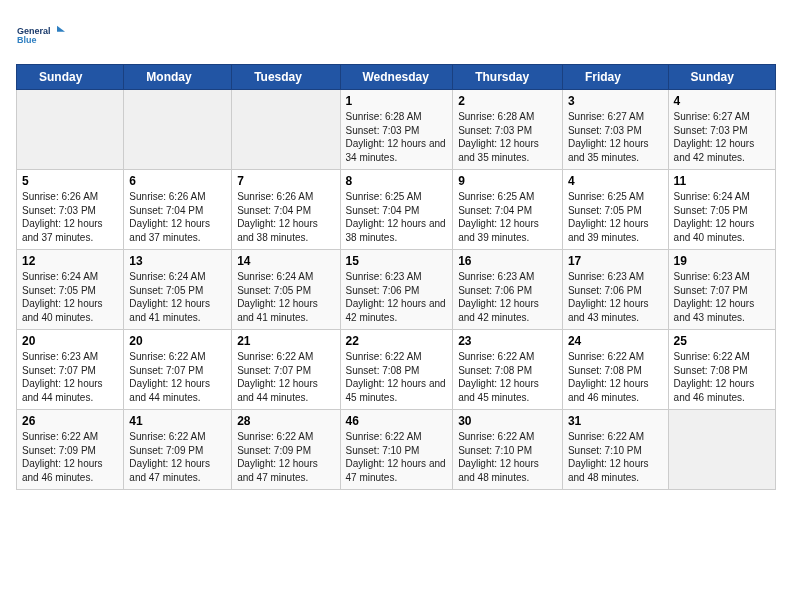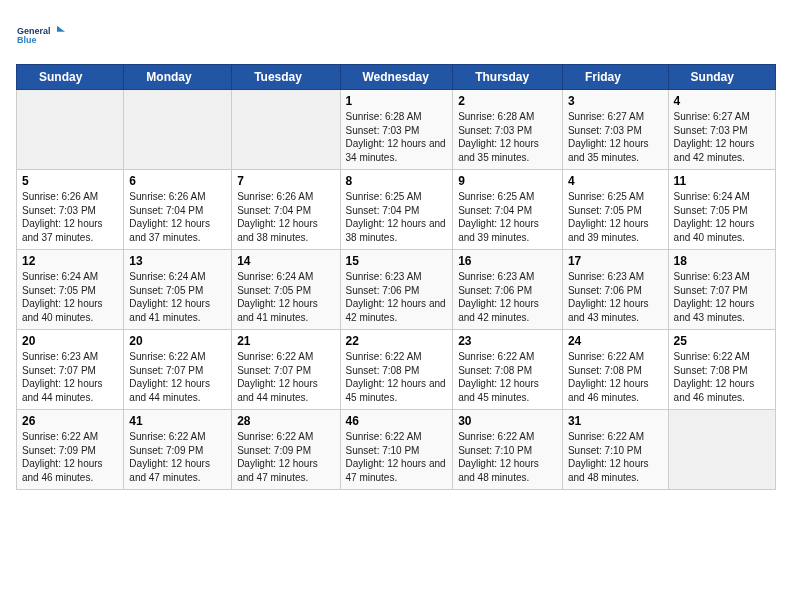--- a/index.html
+++ b/index.html
@@ -174,21 +174,21 @@
         </td>
         <td>
           <span class="day-num">16</span>
           <div class="day-info"><span>Sunrise: 6:23 AM</span><br><span>Sunset: 7:06 PM</span><br><span>Daylight: 12 hours and 42 minutes.</span></div>
         </td>
         <td>
           <span class="day-num">17</span>
           <div class="day-info"><span>Sunrise: 6:23 AM</span><br><span>Sunset: 7:06 PM</span><br><span>Daylight: 12 hours and 43 minutes.</span></div>
         </td>
         <td>
-          <span class="day-num">18</span>
+          <span class="day-num">19</span>
           <div class="day-info"><span>Sunrise: 6:23 AM</span><br><span>Sunset: 7:07 PM</span><br><span>Daylight: 12 hours and 43 minutes.</span></div>
         </td>
       </tr>
       <tr>
         <td>
           <span class="day-num">20</span>
           <div class="day-info"><span>Sunrise: 6:23 AM</span><br><span>Sunset: 7:07 PM</span><br><span>Daylight: 12 hours and 44 minutes.</span></div>
         </td>
         <td>
           <span class="day-num">20</span>

